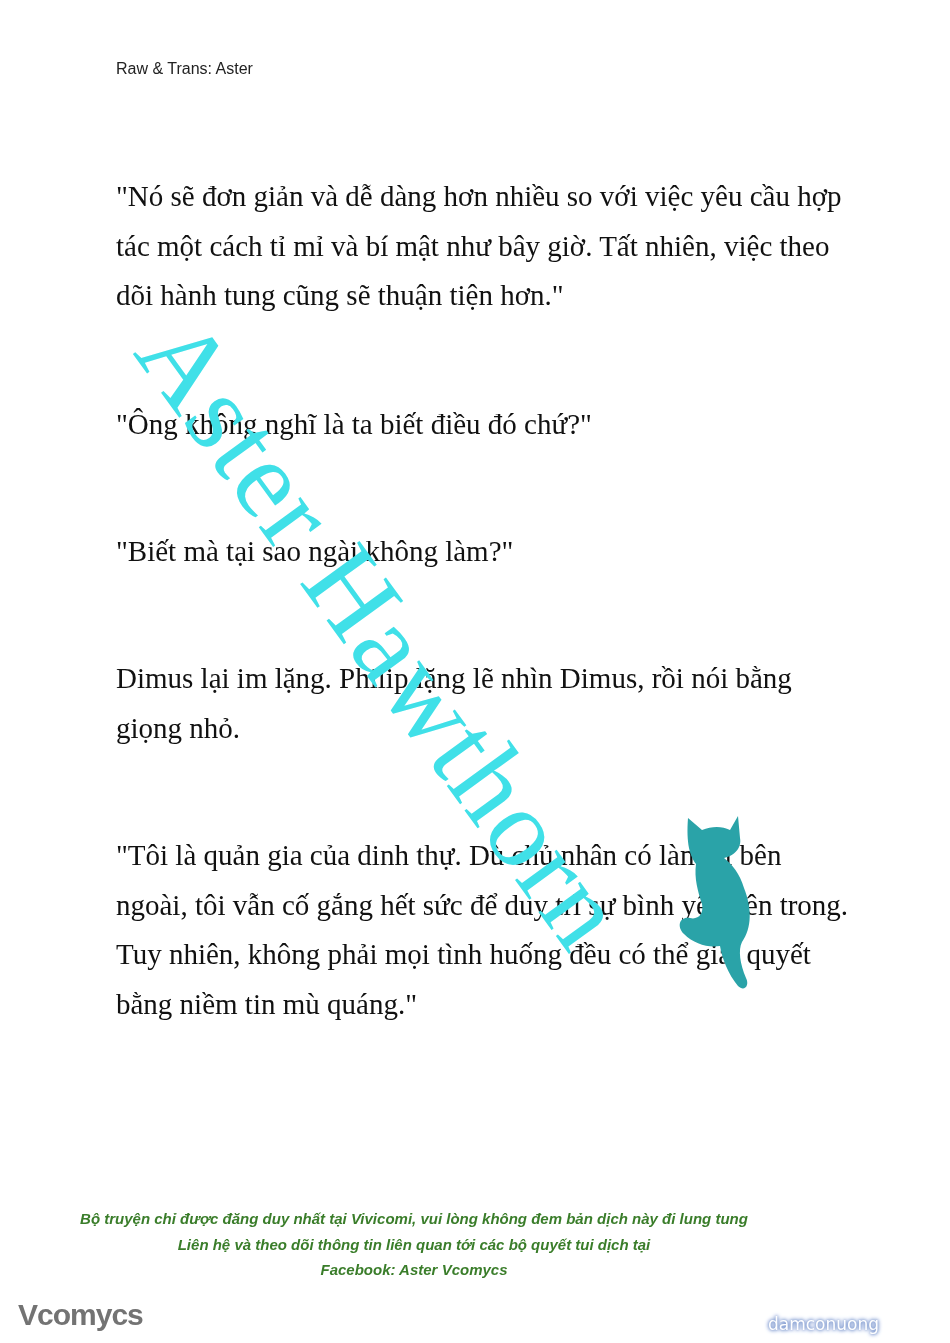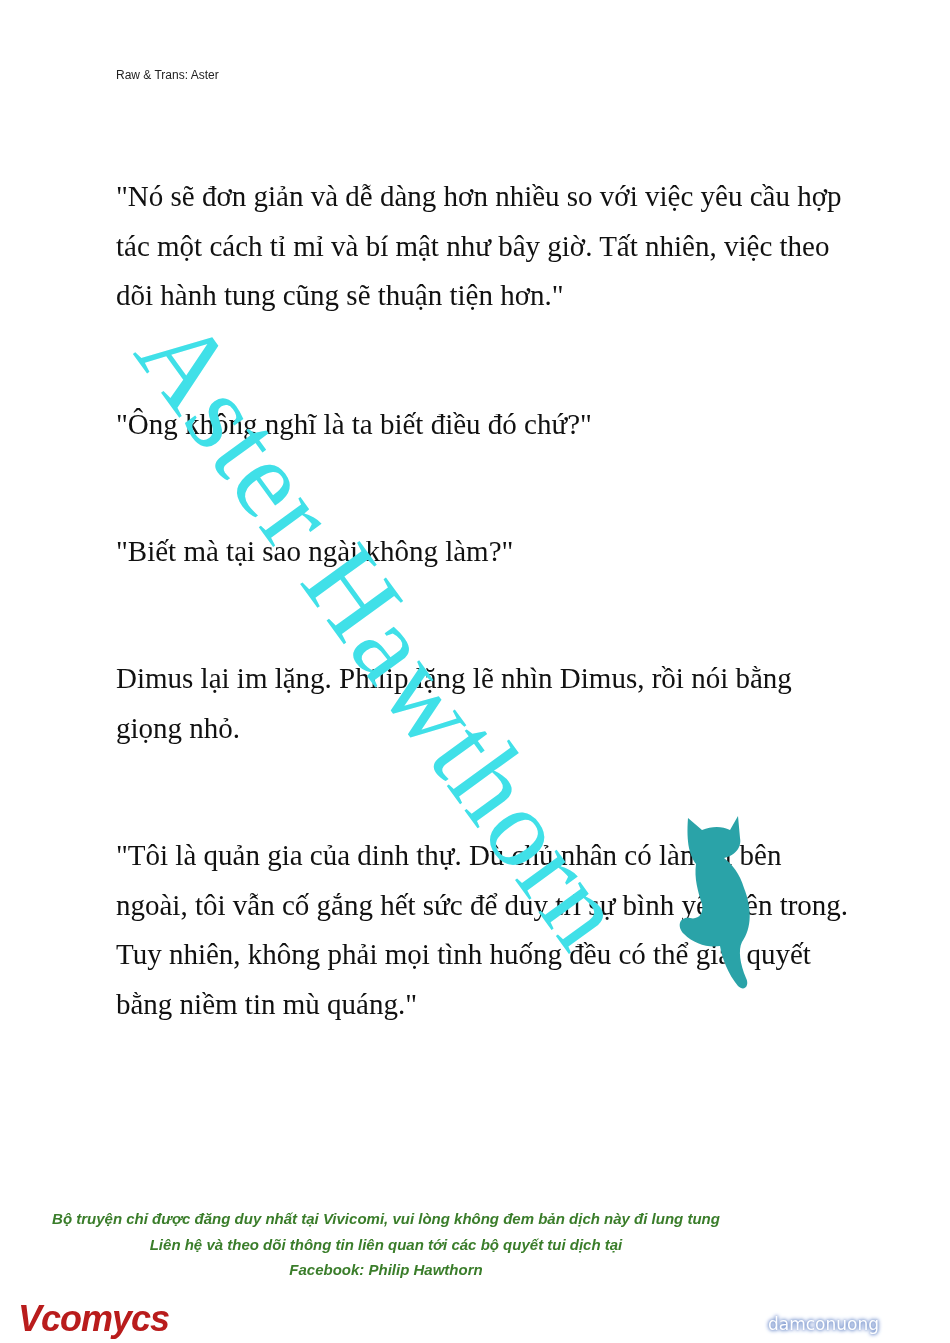--- a/index.html
+++ b/index.html
@@ -1,23 +1,23 @@
 <!DOCTYPE html>
 <html><head>
 <meta charset="utf-8">
 <style>
   html, body { margin:0; padding:0; }
   body { width:950px; height:1343px; background:#ffffff; position:relative; overflow:hidden; }
-  .header { position:absolute; left:116px; top:68px; font-family:"Liberation Sans", sans-serif; font-size:12px; color:#222; }
+  .header { position:absolute; left:116px; top:60px; font-family:"Liberation Sans", sans-serif; font-size:16px; color:#222; }
   .para { position:absolute; left:116px; width:740px; font-family:"Liberation Serif", serif; font-size:29px; line-height:49.5px; color:#111; margin:0; }
   .wm-wrap { position:absolute; left:0; top:0; width:950px; height:1343px; pointer-events:none; }
   .wm-text { position:absolute; left:150px; top:340px; font-family:"Liberation Serif", serif; font-size:112px; color:#40e0e8; transform-origin:0 0; transform:rotate(54deg) translateY(-80px); white-space:nowrap; letter-spacing:2px; }
   .cat { position:absolute; left:668px; top:808px; width:110px; height:185px; }
-  .footer { position:absolute; left:0; width:772px; text-align:center; font-family:"Liberation Sans", sans-serif; font-style:italic; font-weight:bold; font-size:15px; color:#3a7d2a; }
-  .logo-left { position:absolute; left:18px; top:1298px; font-family:"Liberation Sans", sans-serif; font-style:italic; font-weight:bold; font-size:36px; color:#b91c1c; letter-spacing:-1px; }
+  .footer { position:absolute; left:0; width:772px; text-align:center; font-family:"Liberation Sans", sans-serif; font-style:italic; font-weight:bold; font-size:15px; color:#3a7d2a;padding-left:28px; }
+  .logo-left { position:absolute; left:18px; top:1298px; font-family:"Liberation Sans", sans-serif; font-weight:bold; font-size:30px; color:#737373; letter-spacing:-1px; }
   .logo-right { position:absolute; left:768px; top:1314px; font-family:"DejaVu Sans", sans-serif; font-size:17px; color:#ffffff; text-shadow:0 0 3px #6e8cc8, 0 0 4px #6e8cc8, 0 0 5px #9ab0e0; }
 </style>
 </head>
 <body>
 
 <div class="header">Raw &amp; Trans: Aster</div>
 
 <p class="para" style="top:172px;">"Nó sẽ đơn giản và dễ dàng hơn nhiều so với việc yêu cầu hợp tác một cách tỉ mỉ và bí mật như bây giờ. Tất nhiên, việc theo dõi hành tung cũng sẽ thuận tiện hơn."</p>
 <p class="para" style="top:400px;">"Ông không nghĩ là ta biết điều đó chứ?"</p>
 <p class="para" style="top:527px;">"Biết mà tại sao ngài không làm?"</p>
@@ -27,16 +27,16 @@
 <div class="wm-wrap">
   <div class="wm-text">Aster Hawthorn</div>
 </div>
 
 <svg class="cat" viewBox="0 0 110 185">
   <path fill="#2aa3a8" d="M20,10 L34,22 C44,18 54,18 62,22 L70,8 L72,30 C74,40 66,48 56,50 C64,56 72,66 76,80 C84,100 84,120 74,134 C70,142 72,156 78,170 C82,178 76,184 70,178 C60,166 54,150 52,138 C40,140 26,136 16,126 C8,118 12,108 22,110 C30,112 36,106 34,96 C30,84 26,70 28,56 C22,48 18,36 20,10 Z"></path>
 </svg>
 
 <div class="footer" style="top:1210px;">Bộ truyện chỉ được đăng duy nhất tại Vivicomi, vui lòng không đem bản dịch này đi lung tung</div>
 <div class="footer" style="top:1236px;">Liên hệ và theo dõi thông tin liên quan tới các bộ quyết tui dịch tại</div>
-<div class="footer" style="top:1261px;">Facebook: Philip Hawthorn</div>
+<div class="footer" style="top:1261px;">Facebook: Aster Vcomycs</div>
 
 <div class="logo-left">Vcomycs</div>
 <div class="logo-right">damconuong</div>
 
 </body></html>

